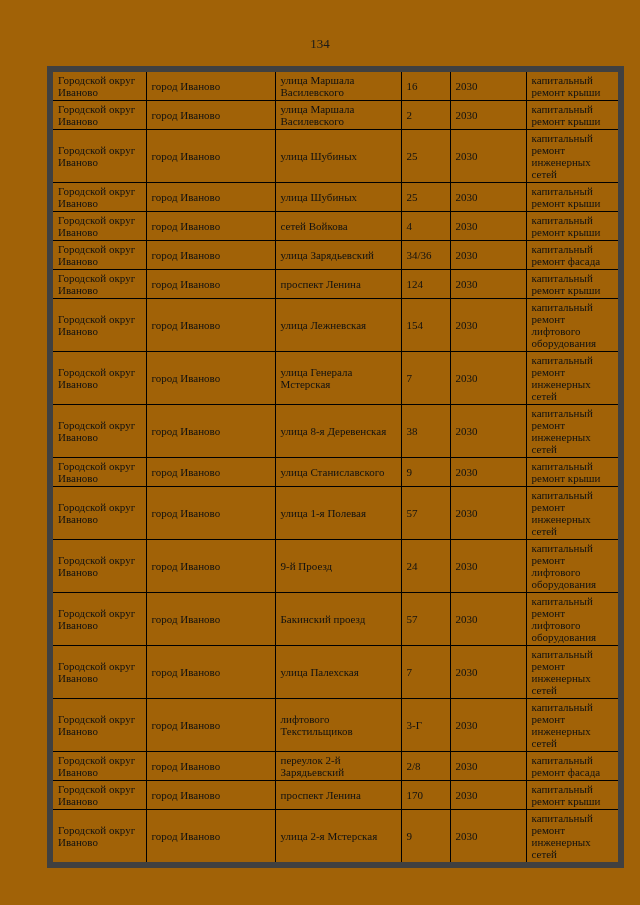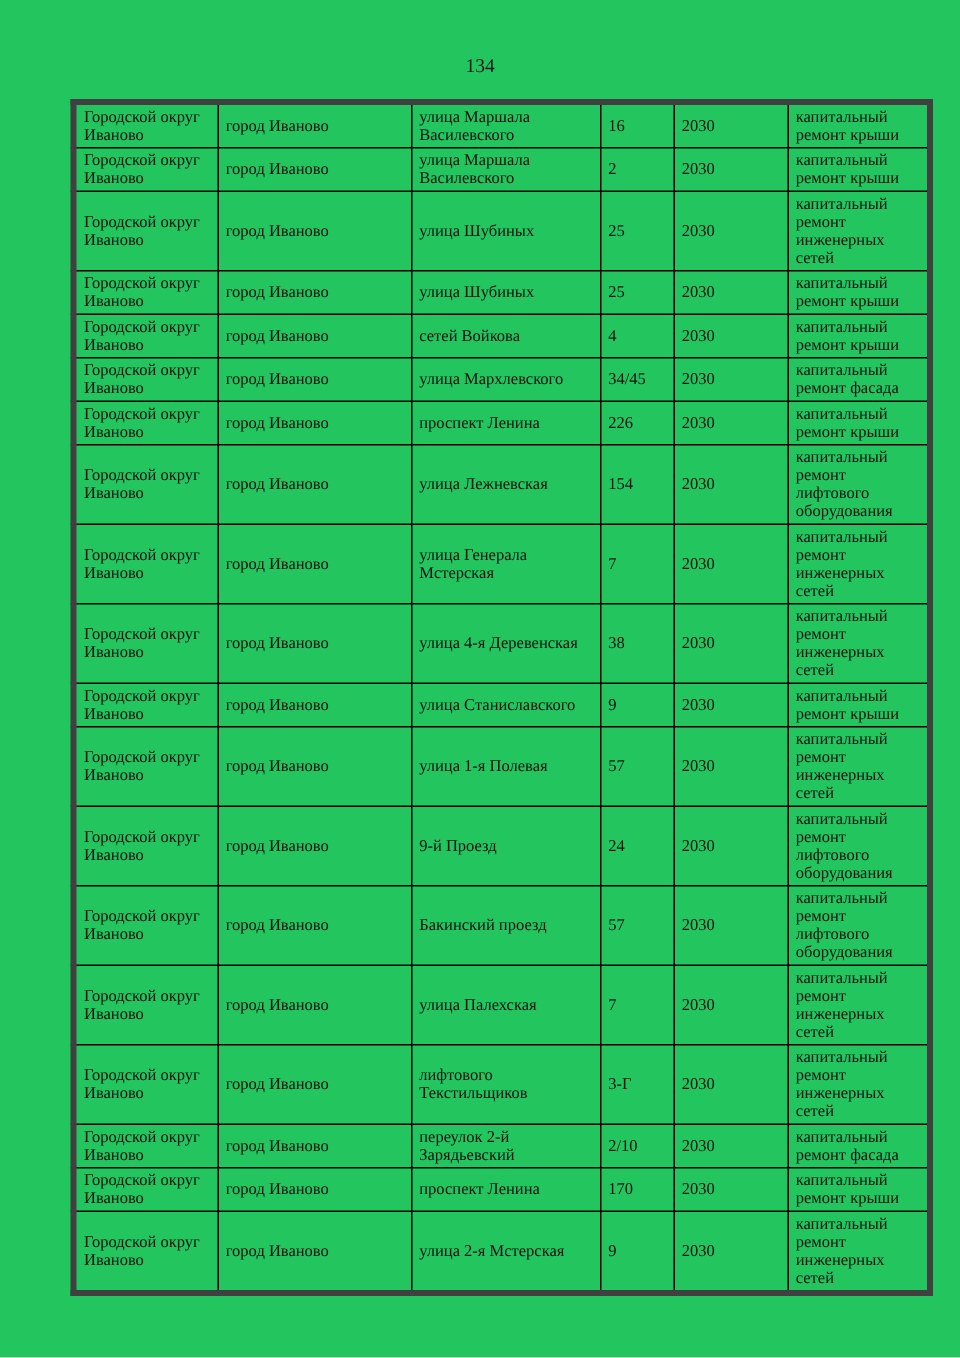--- a/index.html
+++ b/index.html
@@ -4,21 +4,21 @@
 <style>
   html, body {
     margin: 0;
     padding: 0;
     background: #ffffff;
   }
   .sheet {
     position: relative;
     width: 640px;
     height: 905px;
-    background: #22c55e;
+    background: #a16207;
     font-family: "Liberation Serif", "DejaVu Serif", serif;
     color: #000000;
     overflow: hidden;
   }
   .page-number {
     position: absolute;
     top: 36px;
     left: 0;
     width: 640px;
     text-align: center;
@@ -26,21 +26,21 @@
     line-height: 15px;
     color: #1a1a1a;
   }
   table.repairs {
     position: absolute;
     left: 47px;
     top: 66px;
     width: 571px;
     border-collapse: collapse;
     table-layout: fixed;
-    border: 4px solid #404040;
+    border: 6px solid #404040;
   }
   table.repairs td {
     border: 1px solid #000000;
     padding: 2px 3px 2px 5px;
     font-size: 11px;
     line-height: 12px;
     vertical-align: middle;
     text-align: left;
     word-wrap: break-word;
     color: #111111;
@@ -104,30 +104,30 @@
           <td>Городской округ Иваново</td>
           <td>город Иваново</td>
           <td>сетей Войкова</td>
           <td>4</td>
           <td>2030</td>
           <td>капитальный ремонт крыши</td>
         </tr>
         <tr>
           <td>Городской округ Иваново</td>
           <td>город Иваново</td>
-          <td>улица Мархлевского</td>
-          <td>34/45</td>
+          <td>улица Зарядьевский</td>
+          <td>34/36</td>
           <td>2030</td>
           <td>капитальный ремонт фасада</td>
         </tr>
         <tr>
           <td>Городской округ Иваново</td>
           <td>город Иваново</td>
           <td>проспект Ленина</td>
-          <td>226</td>
+          <td>124</td>
           <td>2030</td>
           <td>капитальный ремонт крыши</td>
         </tr>
         <tr>
           <td>Городской округ Иваново</td>
           <td>город Иваново</td>
           <td>улица Лежневская</td>
           <td>154</td>
           <td>2030</td>
           <td>капитальный ремонт лифтового оборудования</td>
@@ -136,21 +136,21 @@
           <td>Городской округ Иваново</td>
           <td>город Иваново</td>
           <td>улица Генерала Мстерская</td>
           <td>7</td>
           <td>2030</td>
           <td>капитальный ремонт инженерных сетей</td>
         </tr>
         <tr>
           <td>Городской округ Иваново</td>
           <td>город Иваново</td>
-          <td>улица 4-я Деревенская</td>
+          <td>улица 8-я Деревенская</td>
           <td>38</td>
           <td>2030</td>
           <td>капитальный ремонт инженерных сетей</td>
         </tr>
         <tr>
           <td>Городской округ Иваново</td>
           <td>город Иваново</td>
           <td>улица Станиславского</td>
           <td>9</td>
           <td>2030</td>
@@ -193,21 +193,21 @@
           <td>город Иваново</td>
           <td>лифтового Текстильщиков</td>
           <td>3-Г</td>
           <td>2030</td>
           <td>капитальный ремонт инженерных сетей</td>
         </tr>
         <tr>
           <td>Городской округ Иваново</td>
           <td>город Иваново</td>
           <td>переулок 2-й Зарядьевский</td>
-          <td>2/10</td>
+          <td>2/8</td>
           <td>2030</td>
           <td>капитальный ремонт фасада</td>
         </tr>
         <tr>
           <td>Городской округ Иваново</td>
           <td>город Иваново</td>
           <td>проспект Ленина</td>
           <td>170</td>
           <td>2030</td>
           <td>капитальный ремонт крыши</td>

